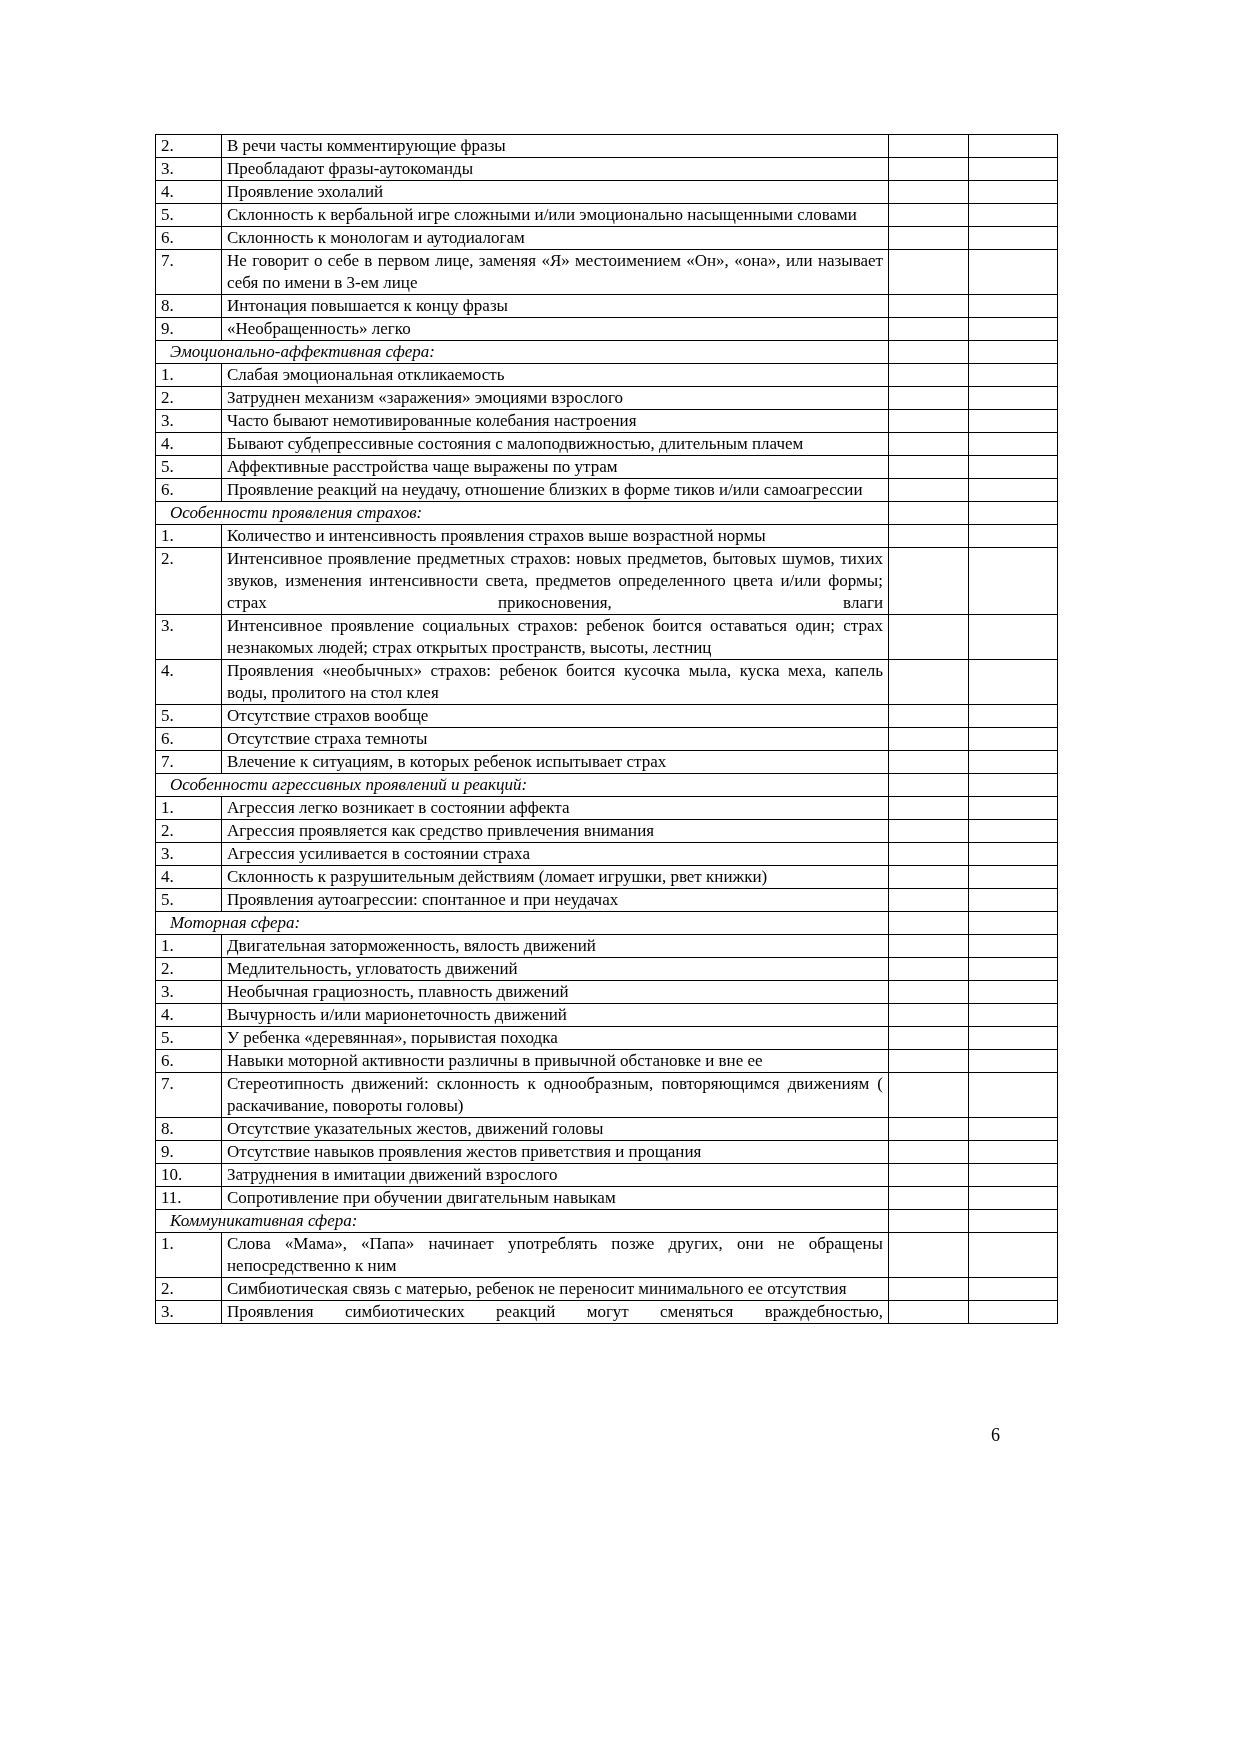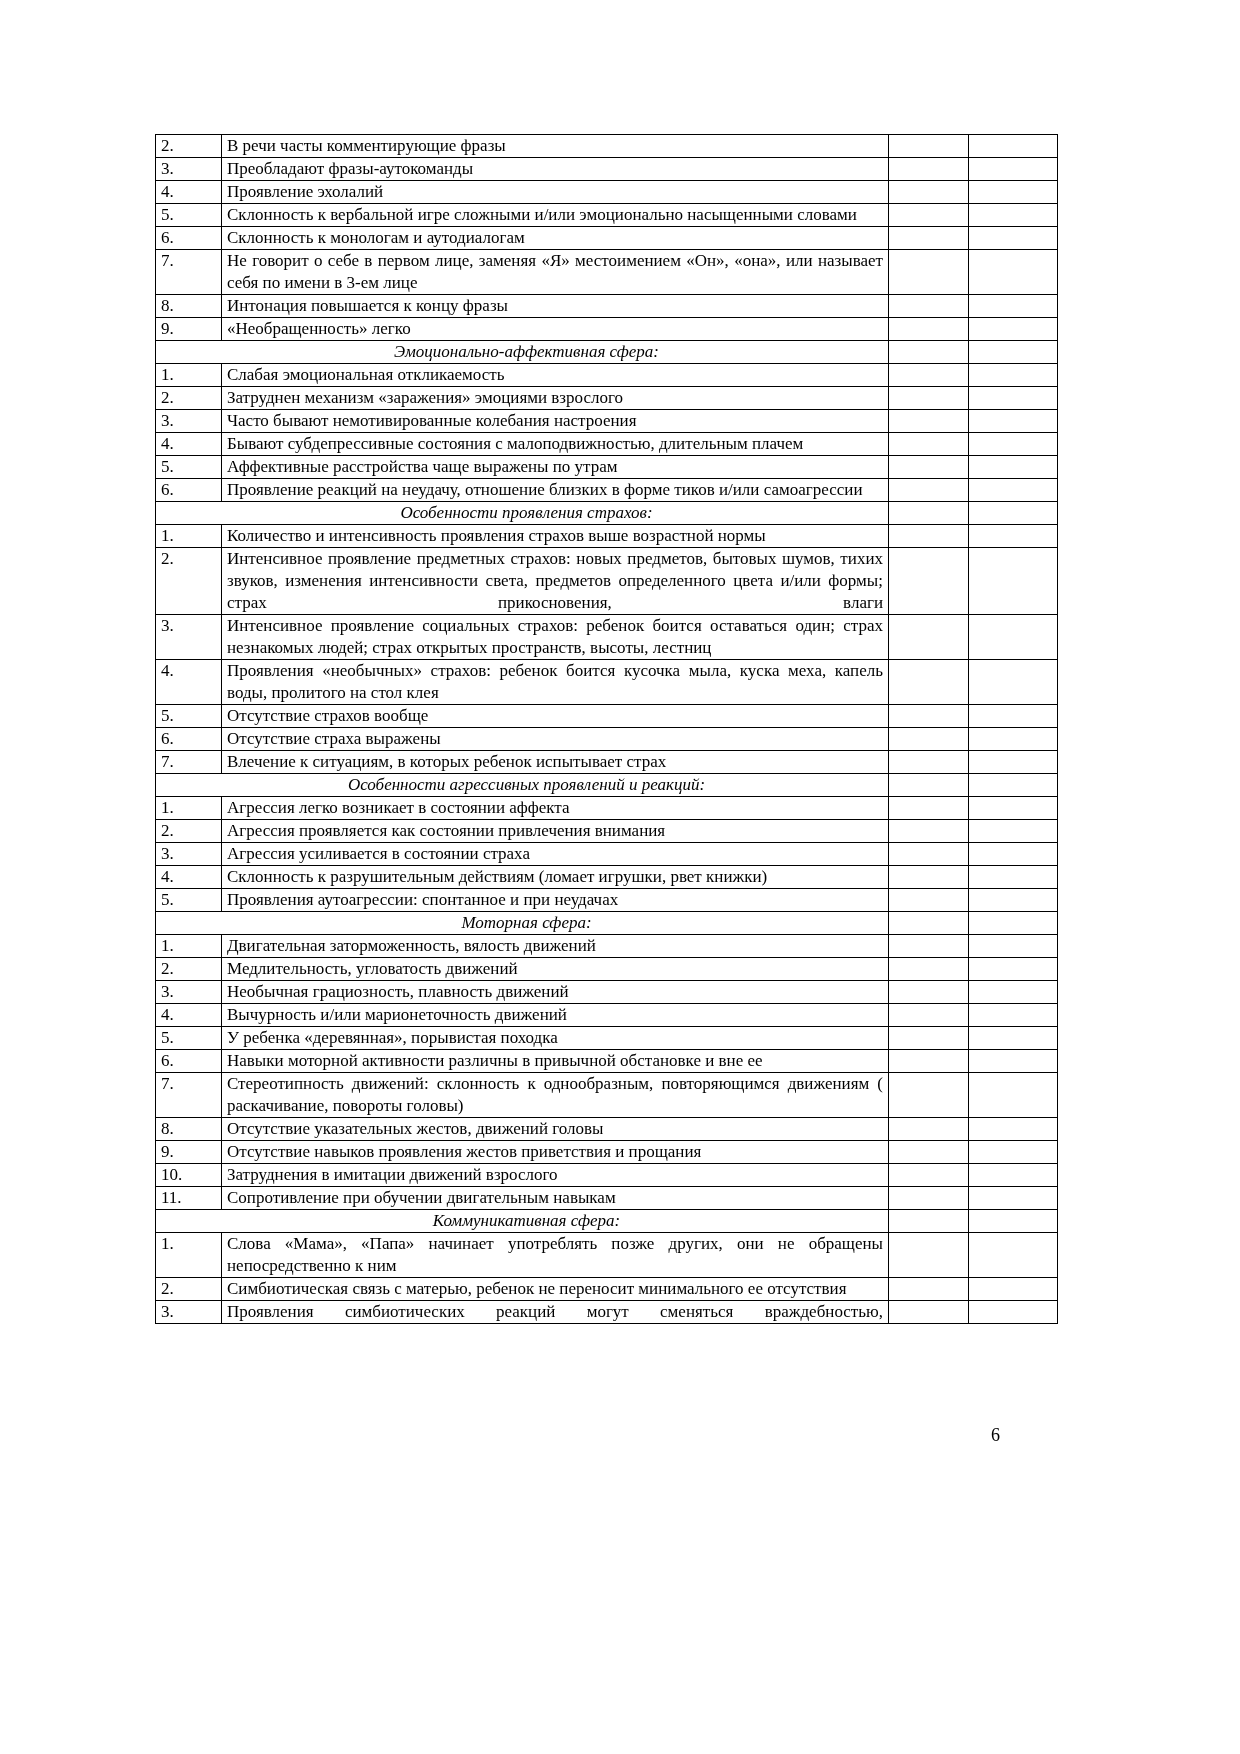--- a/index.html
+++ b/index.html
@@ -32,21 +32,21 @@
     vertical-align: top;
     overflow: hidden;
   }
   td.col-num   { width: 55px;  padding-left: 11px; }
   td.col-text  { width: 656px; text-align: justify; }
   td.col-mark1 { width: 69px; }
   td.col-mark2 { width: 78px; }
   tr.section td.col-sec {
     font-style: italic;
     padding-left: 14px;
-    text-align: center;
+    text-align: left;
   }
   td.jl { text-align: justify; text-align-last: justify; }
   .page-number {
     position: absolute;
     left: 991px;
     top: 1424px;
     font-size: 18px;
     line-height: 22px;
   }
 </style>
@@ -175,21 +175,21 @@
           <td class="col-mark2"></td>
         </tr>
         <tr>
           <td class="col-num">5.</td>
           <td class="col-text">Отсутствие страхов вообще</td>
           <td class="col-mark1"></td>
           <td class="col-mark2"></td>
         </tr>
         <tr>
           <td class="col-num">6.</td>
-          <td class="col-text">Отсутствие страха выражены</td>
+          <td class="col-text">Отсутствие страха темноты</td>
           <td class="col-mark1"></td>
           <td class="col-mark2"></td>
         </tr>
         <tr>
           <td class="col-num">7.</td>
           <td class="col-text">Влечение к ситуациям, в которых ребенок испытывает страх</td>
           <td class="col-mark1"></td>
           <td class="col-mark2"></td>
         </tr>
         <tr class="section">
@@ -198,21 +198,21 @@
           <td class="col-mark2"></td>
         </tr>
         <tr>
           <td class="col-num">1.</td>
           <td class="col-text">Агрессия легко возникает в состоянии аффекта</td>
           <td class="col-mark1"></td>
           <td class="col-mark2"></td>
         </tr>
         <tr>
           <td class="col-num">2.</td>
-          <td class="col-text">Агрессия проявляется как состоянии привлечения внимания</td>
+          <td class="col-text">Агрессия проявляется как средство привлечения внимания</td>
           <td class="col-mark1"></td>
           <td class="col-mark2"></td>
         </tr>
         <tr>
           <td class="col-num">3.</td>
           <td class="col-text">Агрессия усиливается в состоянии страха</td>
           <td class="col-mark1"></td>
           <td class="col-mark2"></td>
         </tr>
         <tr>

